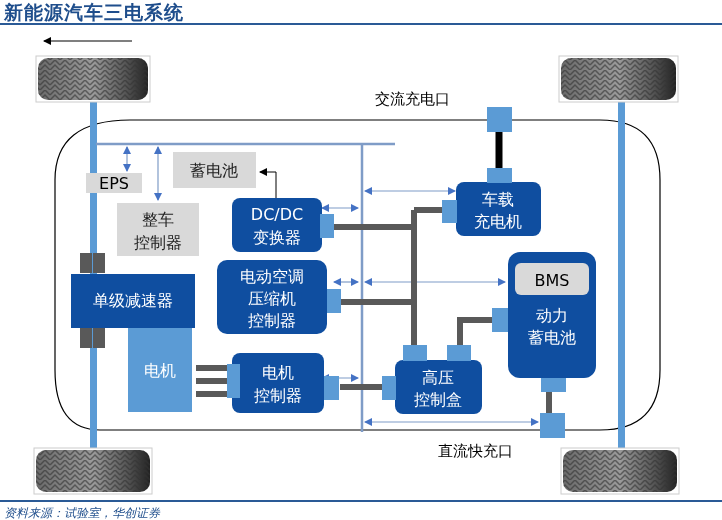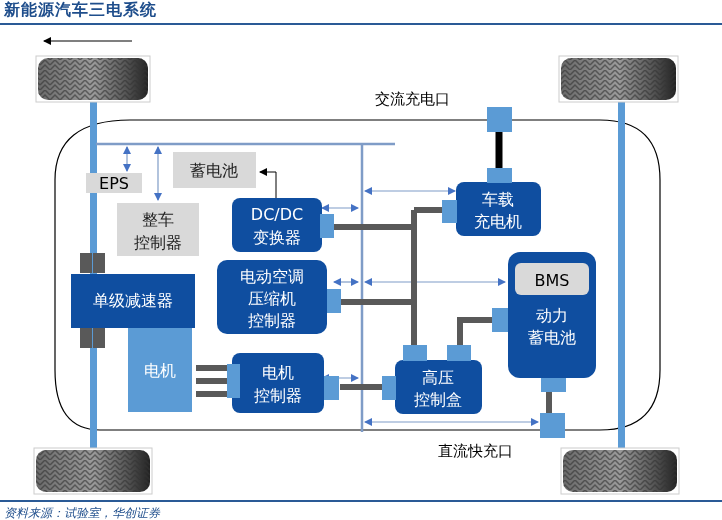--- a/index.html
+++ b/index.html
@@ -1,17 +1,17 @@
 <!DOCTYPE html>
 <html><head>
 <meta charset="utf-8">
 <style>
   html,body{margin:0;padding:0;background:#fff;}
   body{width:722px;height:520px;position:relative;overflow:hidden;font-family:"DejaVu Sans",sans-serif;}
-  .title{position:absolute;left:4px;top:0px;font-size:16px;font-weight:bold;color:#1f4e8c;font-family:"DejaVu Serif",serif;letter-spacing:1px;}
+  .title{position:absolute;left:4px;top:0px;font-size:19px;font-weight:bold;color:#1f4e8c;font-family:"DejaVu Serif",serif;letter-spacing:1px;}
   .rule-top{position:absolute;left:0;top:23px;width:722px;height:2px;background:#2a5a96;}
   .rule-bot{position:absolute;left:0;top:500px;width:722px;height:2px;background:#2a5a96;}
   .footer{position:absolute;left:4px;top:505px;font-size:12px;font-style:italic;color:#1f4e8c;font-family:"DejaVu Serif",serif;}
   svg{position:absolute;left:0;top:0;}
   .lbl{font-family:"DejaVu Serif",serif;}
   .lbl-sans{font-family:"DejaVu Sans",sans-serif;}
 </style>
 </head>
 <body>
 

